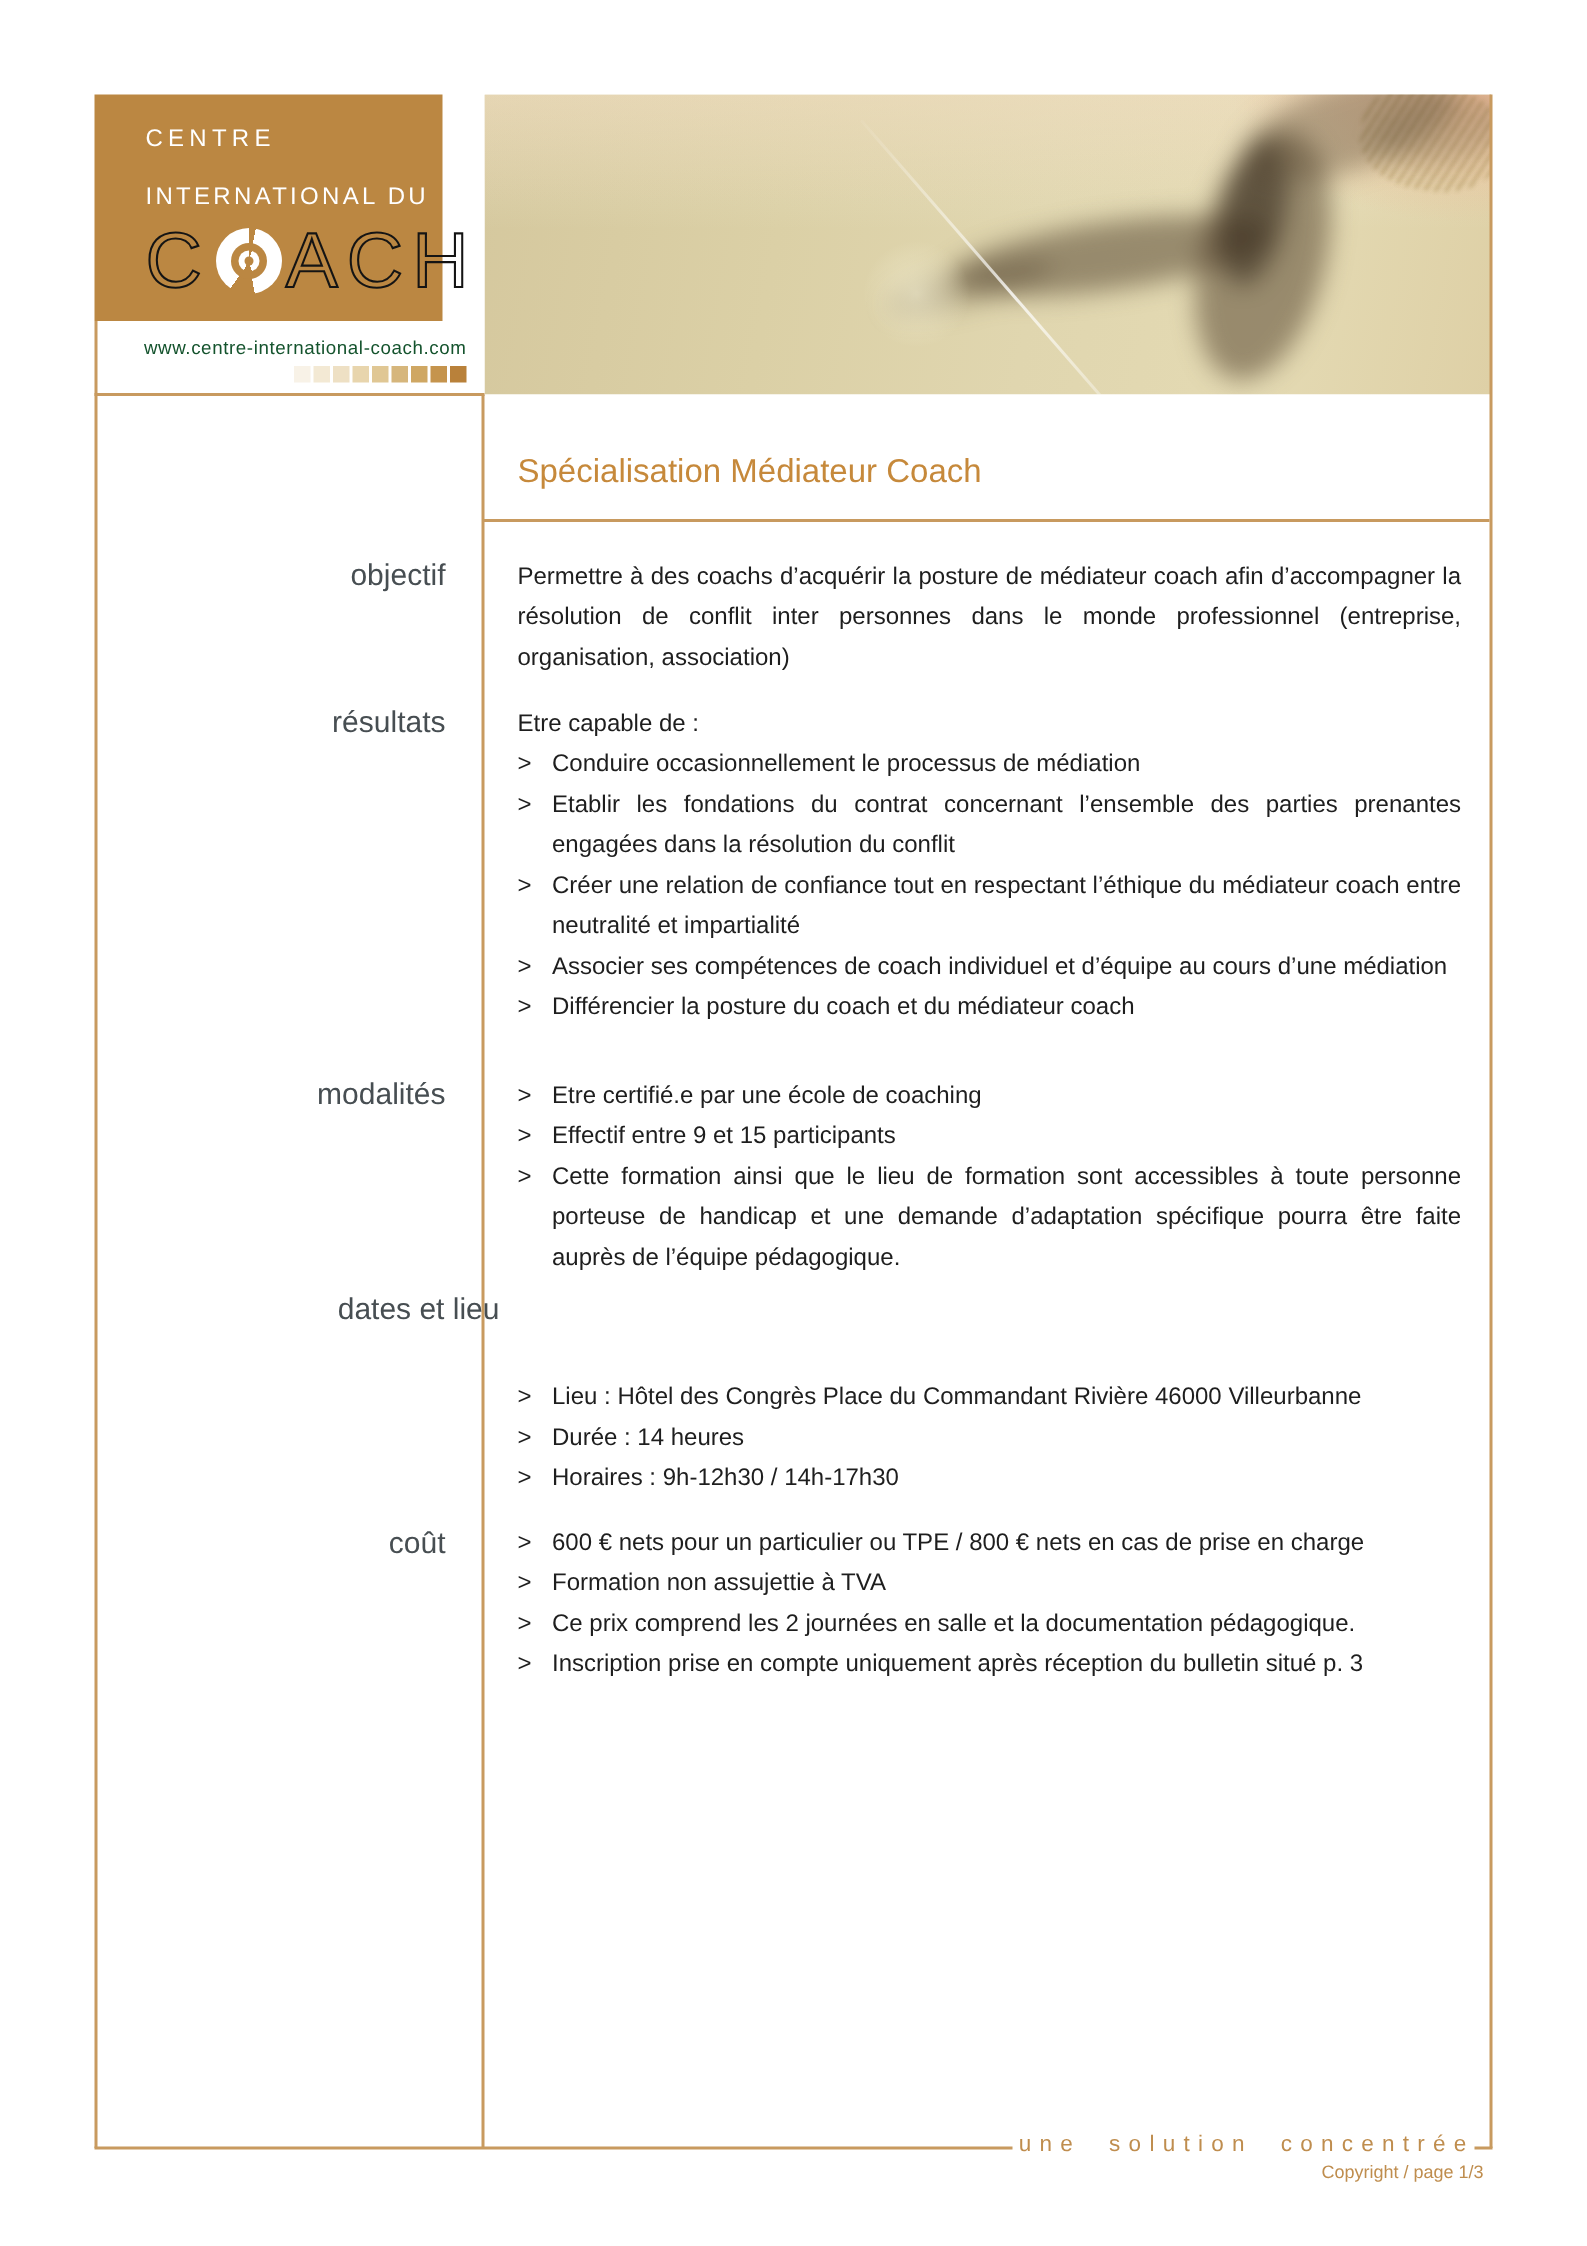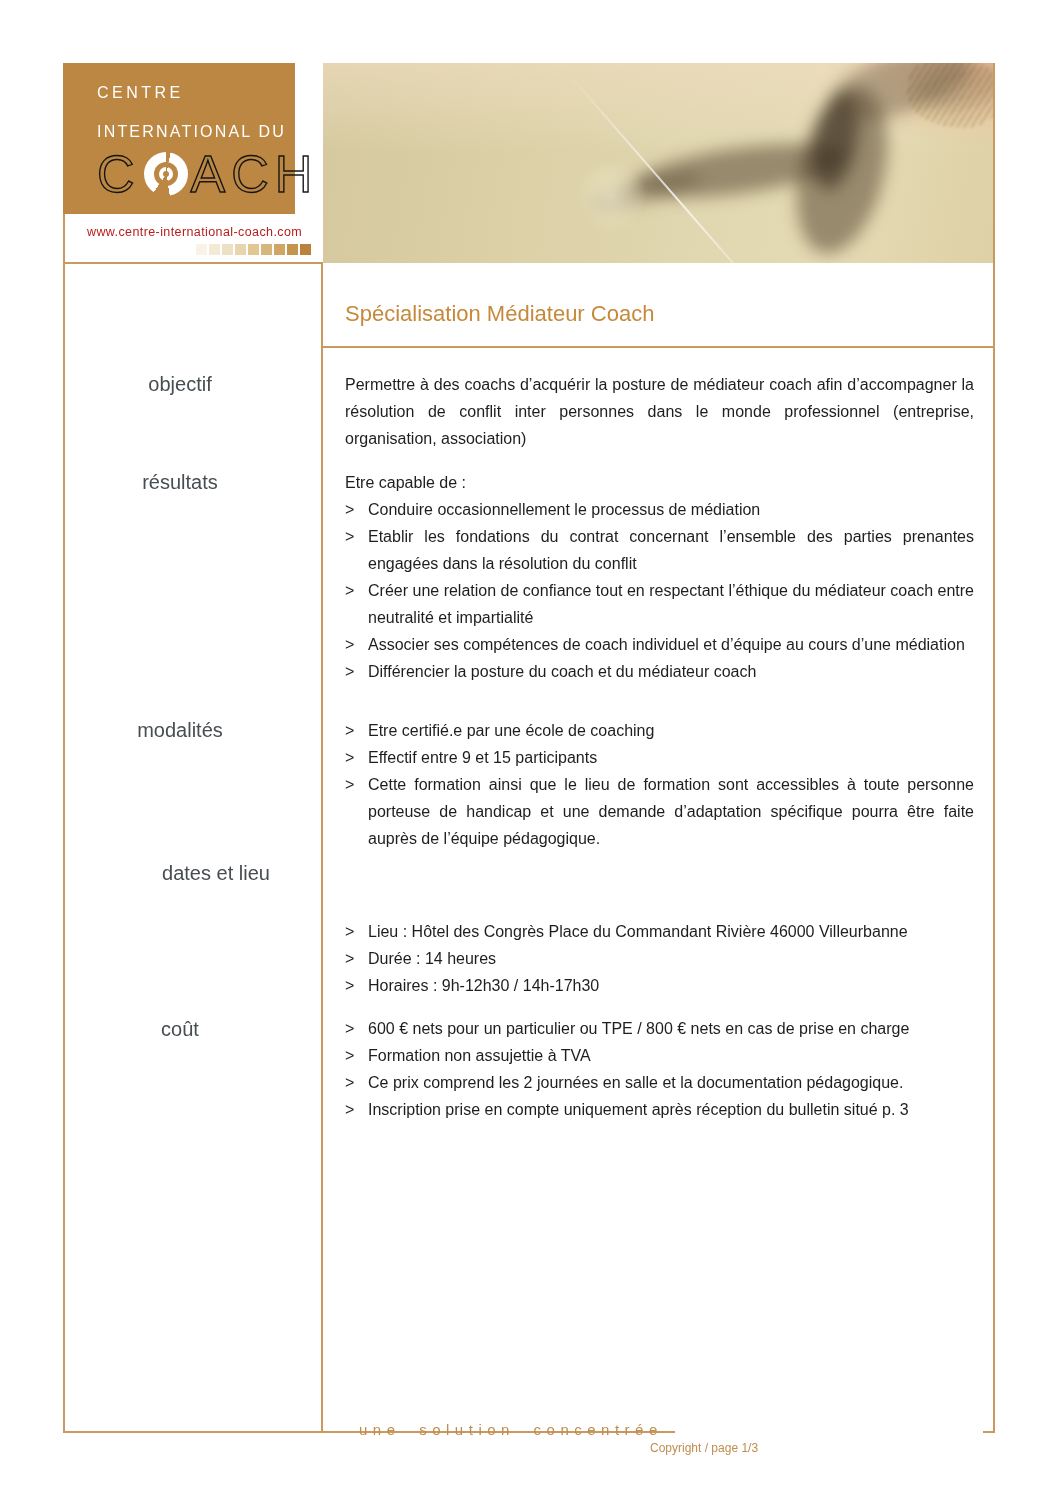--- a/index.html
+++ b/index.html
@@ -27,22 +27,22 @@
   .o-outer{position:relative;width:44px;height:44px;border-radius:50%;flex:0 0 auto;
            background:conic-gradient(from 12deg,#fff 0 158deg,transparent 158deg 202deg,#fff 202deg 348deg,transparent 348deg 360deg);}
   .o-inner{position:absolute;left:50%;top:50%;width:24px;height:24px;border-radius:50%;
            transform:translate(-50%,-50%);background:var(--brand-gold);}
   .o-dot{position:absolute;left:50%;top:50%;width:14px;height:14px;border-radius:50%;transform:translate(-50%,-50%);
          background:conic-gradient(from 15deg,#fff 0 150deg,transparent 150deg 195deg,#fff 195deg 345deg,transparent 345deg 360deg);}
   .o-dot-hole{position:absolute;left:50%;top:50%;width:6px;height:6px;border-radius:50%;
               transform:translate(-50%,-50%);background:var(--brand-gold);}
 
   .web-strip{position:absolute;left:63px;top:214px;width:257px;height:49px;background:#fff;}
-  .website{margin-top:11px;text-align:left;padding-left:24px;font-size:12.5px;
-           letter-spacing:0.4px;color:#b91c1c;}
+  .website{margin-top:11px;text-align:center;padding-left:24px;font-size:12.5px;
+           letter-spacing:0.4px;color:#14532d;}
   .squares{position:absolute;right:9px;top:30px;display:flex;gap:2px;}
   .squares span{width:11px;height:11px;display:block;}
 
   
   .banner{position:absolute;left:323px;top:63px;width:671px;height:200px;overflow:hidden;}
   .banner-base{position:absolute;inset:0;
       background:linear-gradient(100deg,#d5c89e 0%,#dbd0a6 30%,#e0d6af 55%,#e4dab3 78%,#ded0a6 100%);}
   .banner-top-light{position:absolute;inset:0;
       background:linear-gradient(to bottom,rgba(240,233,204,0.55),rgba(240,233,204,0) 45%);}
   .banner-pink{position:absolute;inset:0;
@@ -68,43 +68,43 @@
   .ln{position:absolute;background:var(--frame-line);}
   .vl-left  {left:63px; top:214px;width:1.5px;height:1218px;}
   .vl-mid   {left:321px;top:263px;width:1.5px;height:1169px;}
   .vl-right {left:993px;top:63px; width:1.5px;height:1369px;}
   .hl-strip {left:63px; top:262px;width:259.5px;height:1.5px;}
   .hl-title {left:322px;top:346px;width:671px;height:2px;}
   .hl-bottom{left:63px; top:1431px;width:612px;height:1.5px;}
   .hl-foot  {left:983px;top:1431px;width:11.5px;height:1.5px;}
 
   
-  .side-label{position:absolute;left:63px;width:234px;text-align:center;
+  .side-label{position:absolute;left:63px;width:234px;text-align:right;
               font-size:20px;line-height:27px;color:var(--label-gray);}
   .lab-objectif{top:371px;} .lab-resultats{top:469px;} .lab-modalites{top:717px;}
   .lab-dates{top:860px;margin-left:36px;} .lab-cout{top:1016px;}
 
   
   .doc-title{position:absolute;left:345px;top:289px;font-size:22px;font-weight:normal;color:var(--accent);margin-top:12px;}
   .sec{position:absolute;left:345px;width:629px;font-size:16px;line-height:27px;color:var(--body-text);}
   .sec-objectif{top:371px;text-align:justify;}
   .sec-resultats{top:469px;}
   .sec-modalites{top:717px;}
   .dates-heading{position:absolute;left:345px;top:867px;font-size:17.5px;font-weight:bold;color:var(--accent);}
   .sec-dates{top:918px;}
   .sec-cout{top:1015px;}
   .b-row{display:flex;}
   .bm{flex:0 0 23px;}
   .bt{flex:1;text-align:justify;}
 
   
   .contact{position:absolute;left:76px;top:1314px;font-size:15px;line-height:24.5px;color:var(--contact-gold);}
-  .tagline{position:absolute;left:359px;top:1421px;width:648px;padding-right:10px;
+  .tagline{position:absolute;left:345px;top:1421px;width:648px;text-align:right;padding-right:10px;
            font-size:15px;letter-spacing:5.5px;word-spacing:9px;color:var(--contact-gold);}
-  .copyright{position:absolute;left:650px;top:1441px;width:339px;
+  .copyright{position:absolute;left:650px;top:1441px;width:339px;text-align:right;
              font-size:12px;color:var(--contact-gold);}
 </style>
 </head>
 <body>
 
 <div class="page">
 
   <div class="logo-box">
     <div class="logo-l1">CENTRE</div>
     <div class="logo-l2">INTERNATIONAL DU</div>

